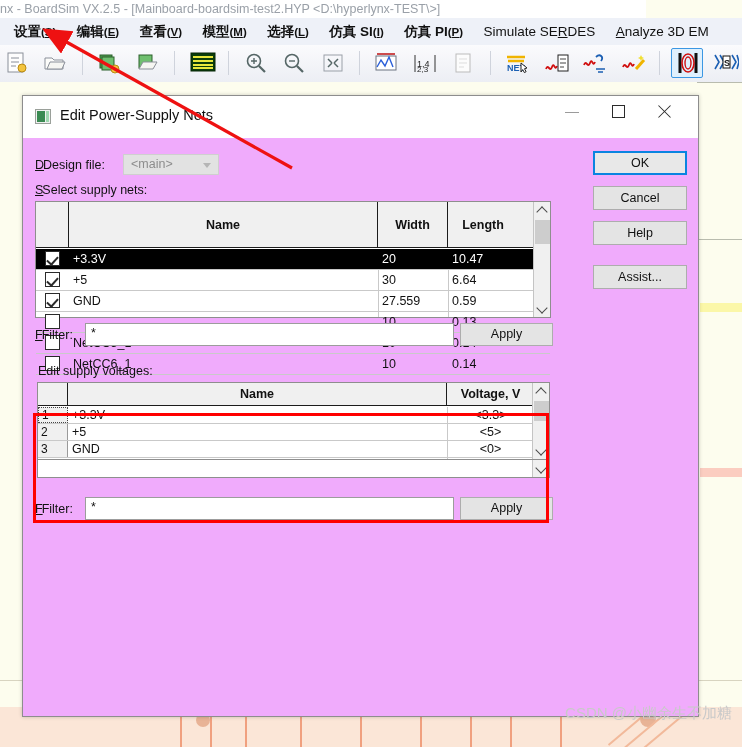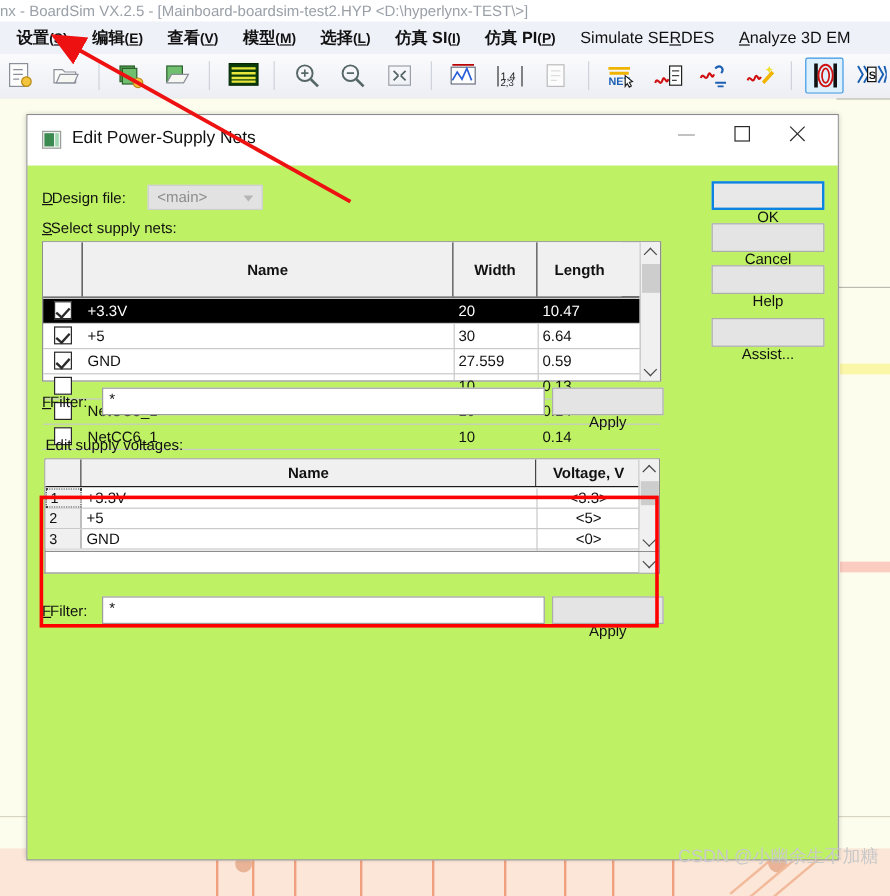--- a/index.html
+++ b/index.html
@@ -6,21 +6,21 @@
   body{
     width:742px;height:747px;overflow:hidden;position:relative;
     font-family:"Liberation Sans","DejaVu Sans",sans-serif;
     background:#fdfdee;
   }
 
   
   #app-root{position:absolute;inset:0;background:#fdfdee;}
 
   .app-titlebar{
-    position:absolute;left:0;top:0;width:742px;height:18px;
+    position:absolute;left:0;top:0;width:646px;height:18px;
     background:#ffffff;color:#9aa0a8;font-size:12.5px;
     line-height:18px;white-space:nowrap;overflow:hidden;
   }
   .app-menubar{
     position:absolute;left:0;top:18px;width:742px;height:27px;
     background:#eef1f8;border-bottom:1px solid #dfe3ec;
     white-space:nowrap;overflow:hidden;
   }
   .menu-item{
     display:inline-block;font-size:13.5px;color:#111;
@@ -66,21 +66,21 @@
   .dlg-icon i{position:absolute;left:1px;top:1px;width:8px;height:11px;background:#3a8a52;display:block;}
   .dlg-icon u{position:absolute;left:10px;top:1px;width:3px;height:11px;background:#9fd8b0;display:block;}
   .dlg-title-text{position:absolute;left:37px;top:11px;font-size:14.5px;color:#111;}
   .dlg-btn{position:absolute;top:0;width:46px;height:30px;cursor:default;}
   .dlg-min{left:527px;}.dlg-max{left:573px;}.dlg-close{left:619px;}
   .dlg-min .g{position:absolute;left:15px;top:16px;width:14px;height:1px;background:#9b9b9b;}
   .dlg-max .g{position:absolute;left:16px;top:9px;width:13px;height:13px;border:1px solid #2b2b2b;box-sizing:border-box;}
   .dlg-close .g1,.dlg-close .g2{position:absolute;left:14px;top:15px;width:17px;height:1px;background:#2b2b2b;}
   .dlg-close .g1{transform:rotate(45deg);}
   .dlg-close .g2{transform:rotate(-45deg);}
-  .dlg-body{position:absolute;left:0;top:42px;right:0;bottom:0;background:#bef264;}
+  .dlg-body{position:absolute;left:0;top:42px;right:0;bottom:0;background:#f0abfc;}
 
   .lbl{position:absolute;font-size:12.5px;color:#111;white-space:nowrap;}
   .lbl .acc{text-decoration:underline;}
 
   .combo{
     position:absolute;border:1px solid #cfcfcf;background:#e2e2e2;
     box-sizing:border-box;font-size:12.5px;color:#8d8d8d;
   }
   .combo .val{position:absolute;left:7px;top:2px;}
   .combo .arr{position:absolute;right:7px;top:8px;width:0;height:0;
@@ -91,21 +91,21 @@
     position:absolute;border:1px solid #9c9c9c;background:#fff;
     box-sizing:border-box;font-size:12.5px;color:#111;
   }
   .textbox span{position:absolute;left:5px;top:2px;}
 
   .pushbtn{
     position:absolute;background:#e4e4e4;border:1px solid #adadad;
     box-sizing:border-box;font-size:12.5px;color:#111;
     text-align:center;cursor:default;
   }
-  .pushbtn span{display:block;margin-top:18px;}
+  .pushbtn span{display:block;}
   .pushbtn.default{border:2px solid #0a84e0;background:#e8e8e8;}
 
   
   .grid{position:absolute;background:#fff;border:1px solid #8e8e8e;box-sizing:border-box;}
   .ghead{position:absolute;left:0;top:0;right:0;background:#f0f0f0;
     border-bottom:1px solid #1c1c1c;box-sizing:border-box;}
   .gcell{position:absolute;font-size:12.5px;color:#111;box-sizing:border-box;overflow:hidden;white-space:nowrap;}
   .ghcell{position:absolute;top:0;bottom:0;background:#f0f0f0;
     border-right:1px solid #1c1c1c;box-sizing:border-box;
     font-size:12.5px;font-weight:bold;color:#111;text-align:center;}

